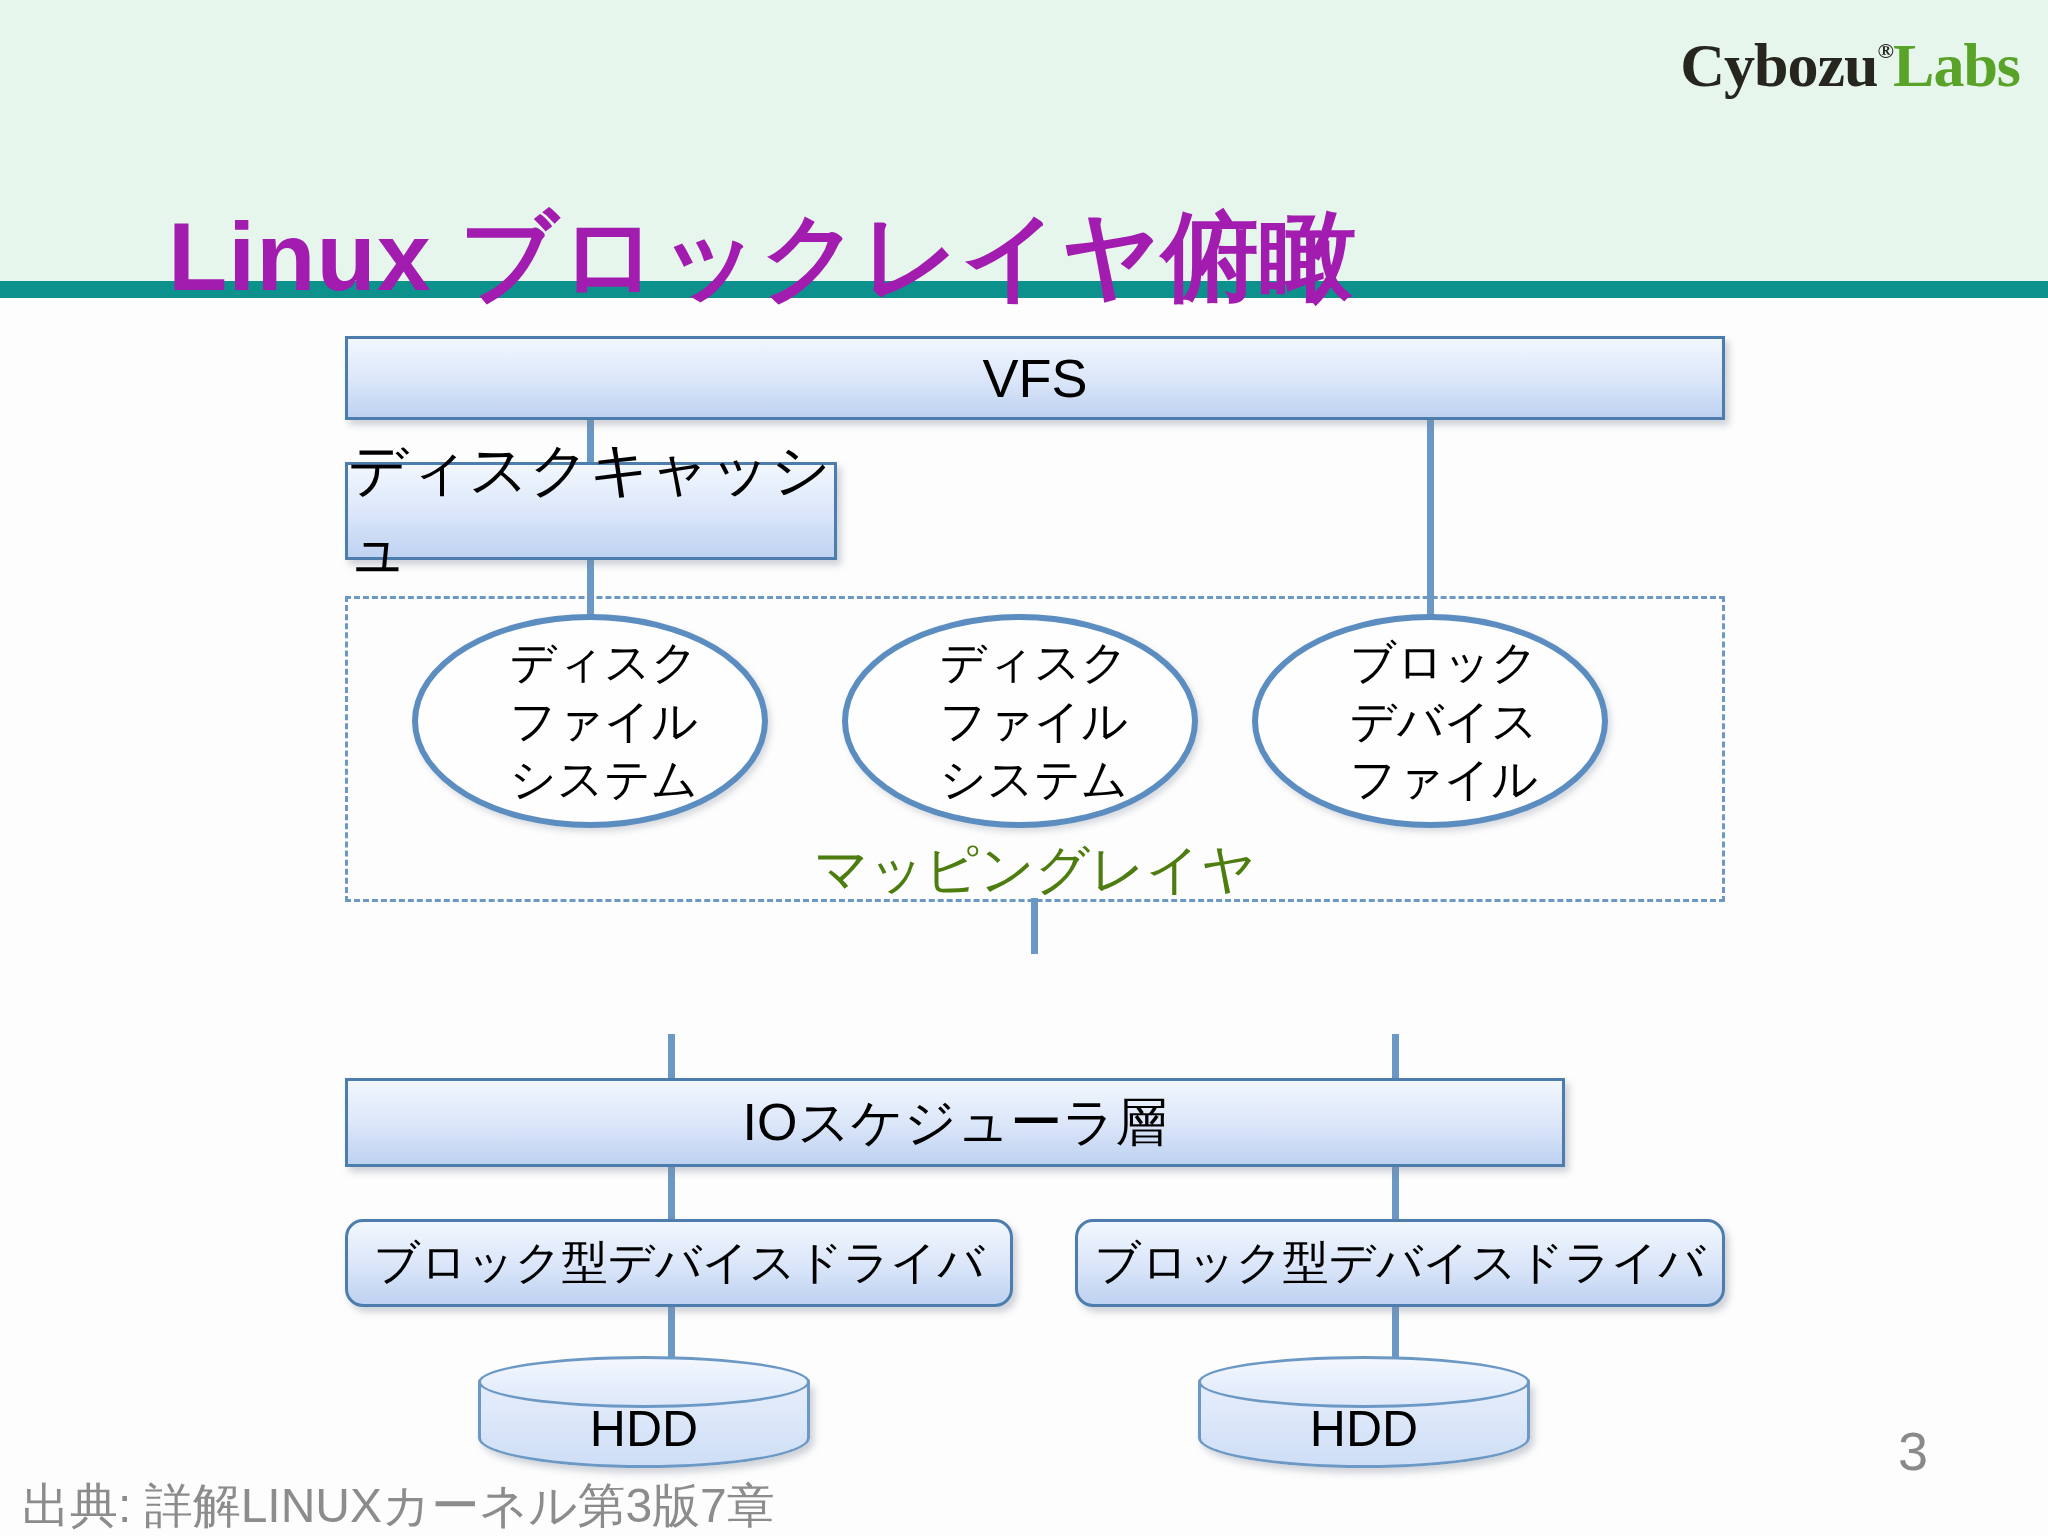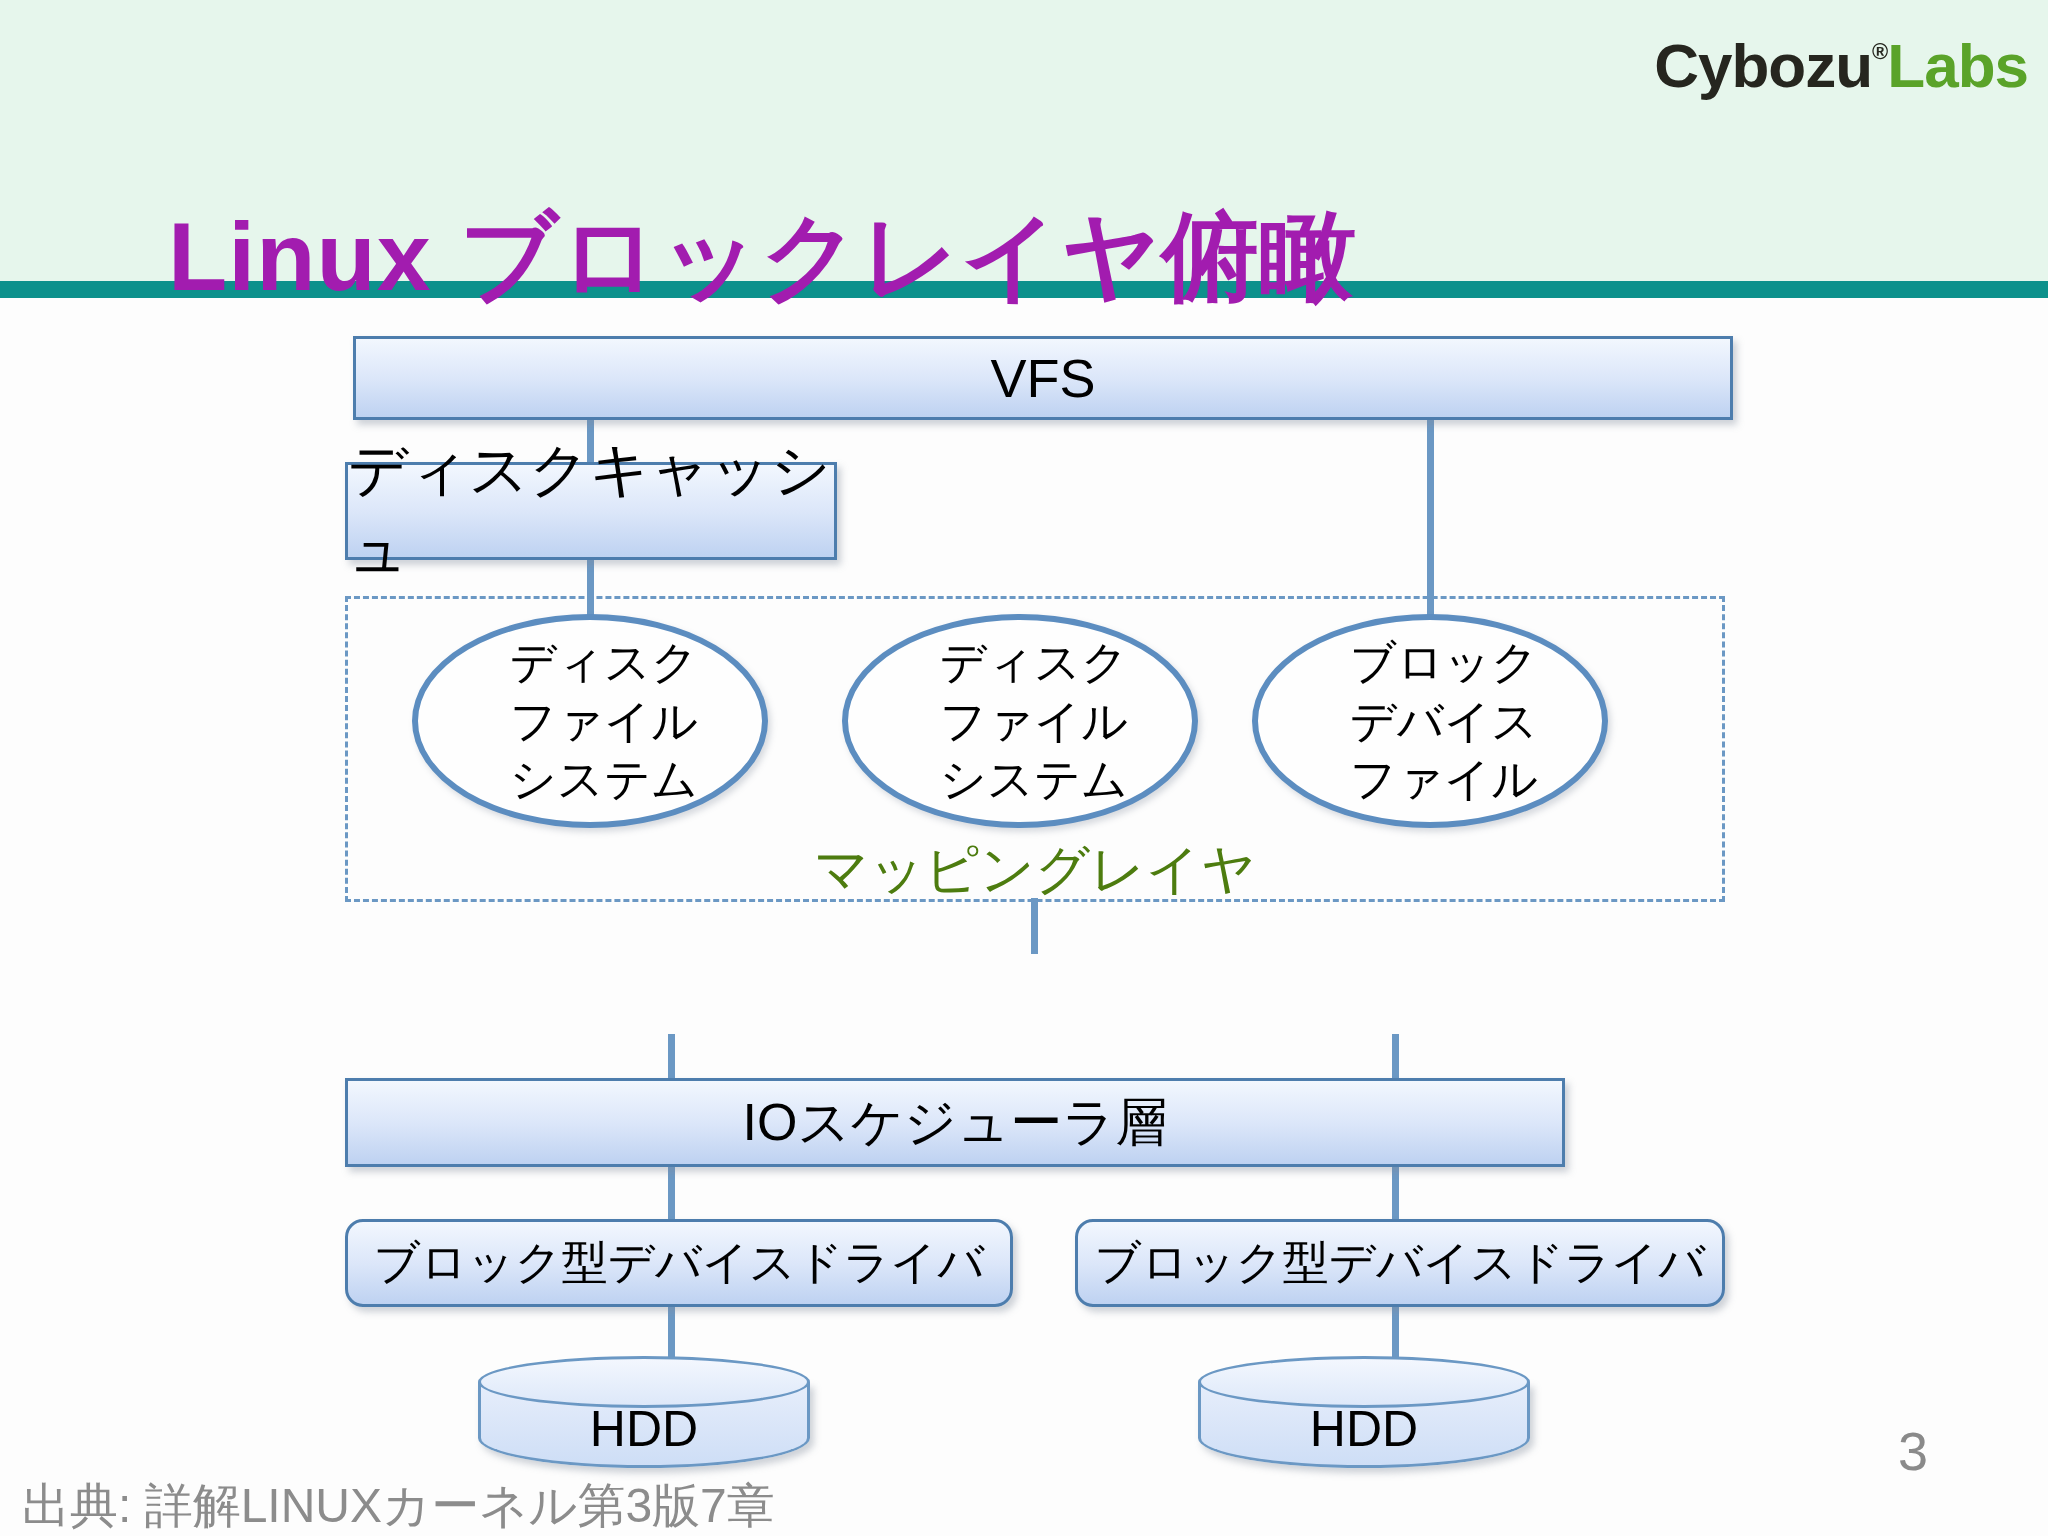--- a/index.html
+++ b/index.html
@@ -14,23 +14,24 @@
   
   .header{
     position:absolute;left:0;top:0;width:2048px;height:281px;
     background:#e6f6ec;
   }
   .teal-bar{
     position:absolute;left:0;top:281px;width:2048px;height:17px;
     background:#0d918c;
   }
   .logo{
-    position:absolute;top:30px;right:20px;
+    position:absolute;top:30px;right:28px;
     font-size:62px;font-weight:700;letter-spacing:-1px;
     white-space:nowrap;
+    font-family:Liberation Serif, serif;
   }
   .logo .cybozu{color:#26261f;}
   .logo .reg{font-size:22px;vertical-align:28px;color:#26261f;font-weight:700;}
   .logo .labs{color:#5aa329;}
   .title{
     position:absolute;left:168px;top:128px;
     font-size:97px;font-weight:700;color:#a21caf;
     letter-spacing:1px;white-space:nowrap;
   }
   
@@ -112,21 +113,21 @@
   <div class="connector" style="left:587px;top:556px;height:70px;"></div>
   <div class="connector" style="left:1427px;top:417px;height:208px;"></div>
   <div class="connector" style="left:1031px;top:898px;height:56px;"></div>
   <div class="connector" style="left:668px;top:1034px;height:48px;"></div>
   <div class="connector" style="left:1392px;top:1034px;height:48px;"></div>
   <div class="connector" style="left:668px;top:1162px;height:60px;"></div>
   <div class="connector" style="left:1392px;top:1162px;height:60px;"></div>
   <div class="connector" style="left:668px;top:1302px;height:72px;"></div>
   <div class="connector" style="left:1392px;top:1302px;height:72px;"></div>
 
-  <div class="box" style="left:345px;top:336px;width:1380px;height:84px;margin-left:8px;">
+  <div class="box" style="left:345px;top:336px;width:1380px;height:84px;">
     <span class="box-label" style="font-size:54px;">VFS</span>
   </div>
 
   <div class="box" style="left:345px;top:462px;width:492px;height:98px;">
     <span class="box-label" style="font-size:59px;">ディスクキャッシュ</span>
   </div>
 
   <div class="dashed-box"></div>
 
   <div class="ellipse" style="left:412px;top:614px;">

